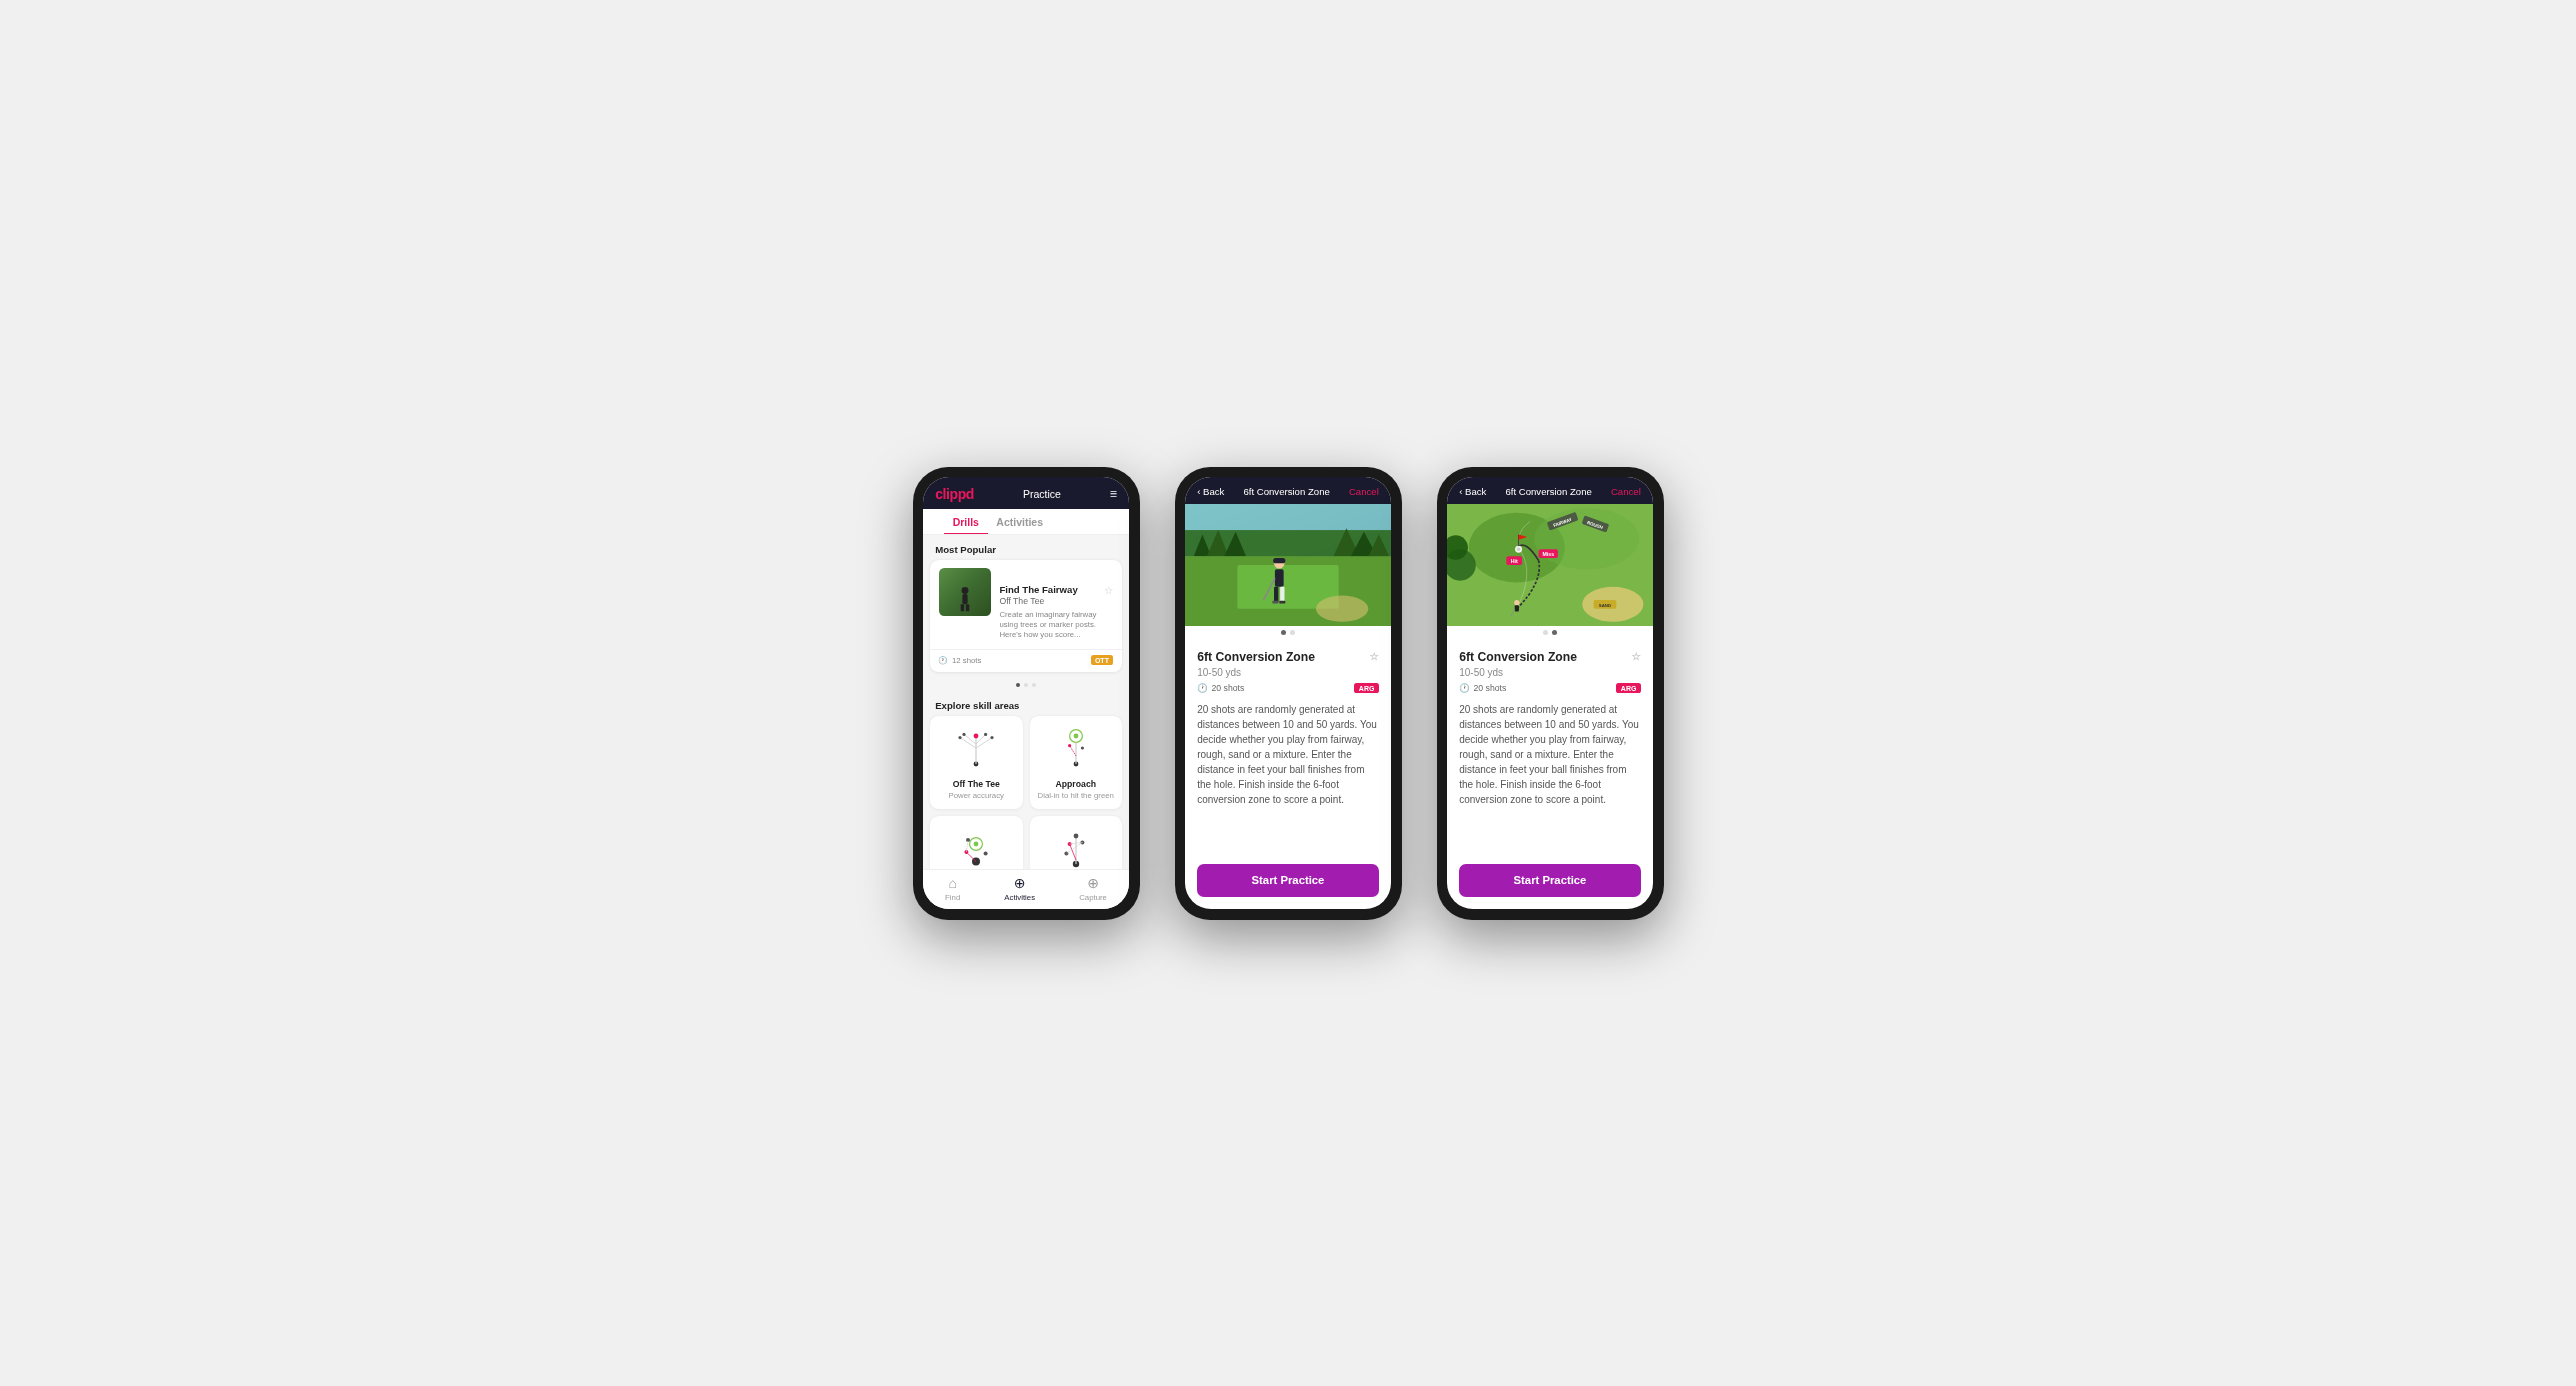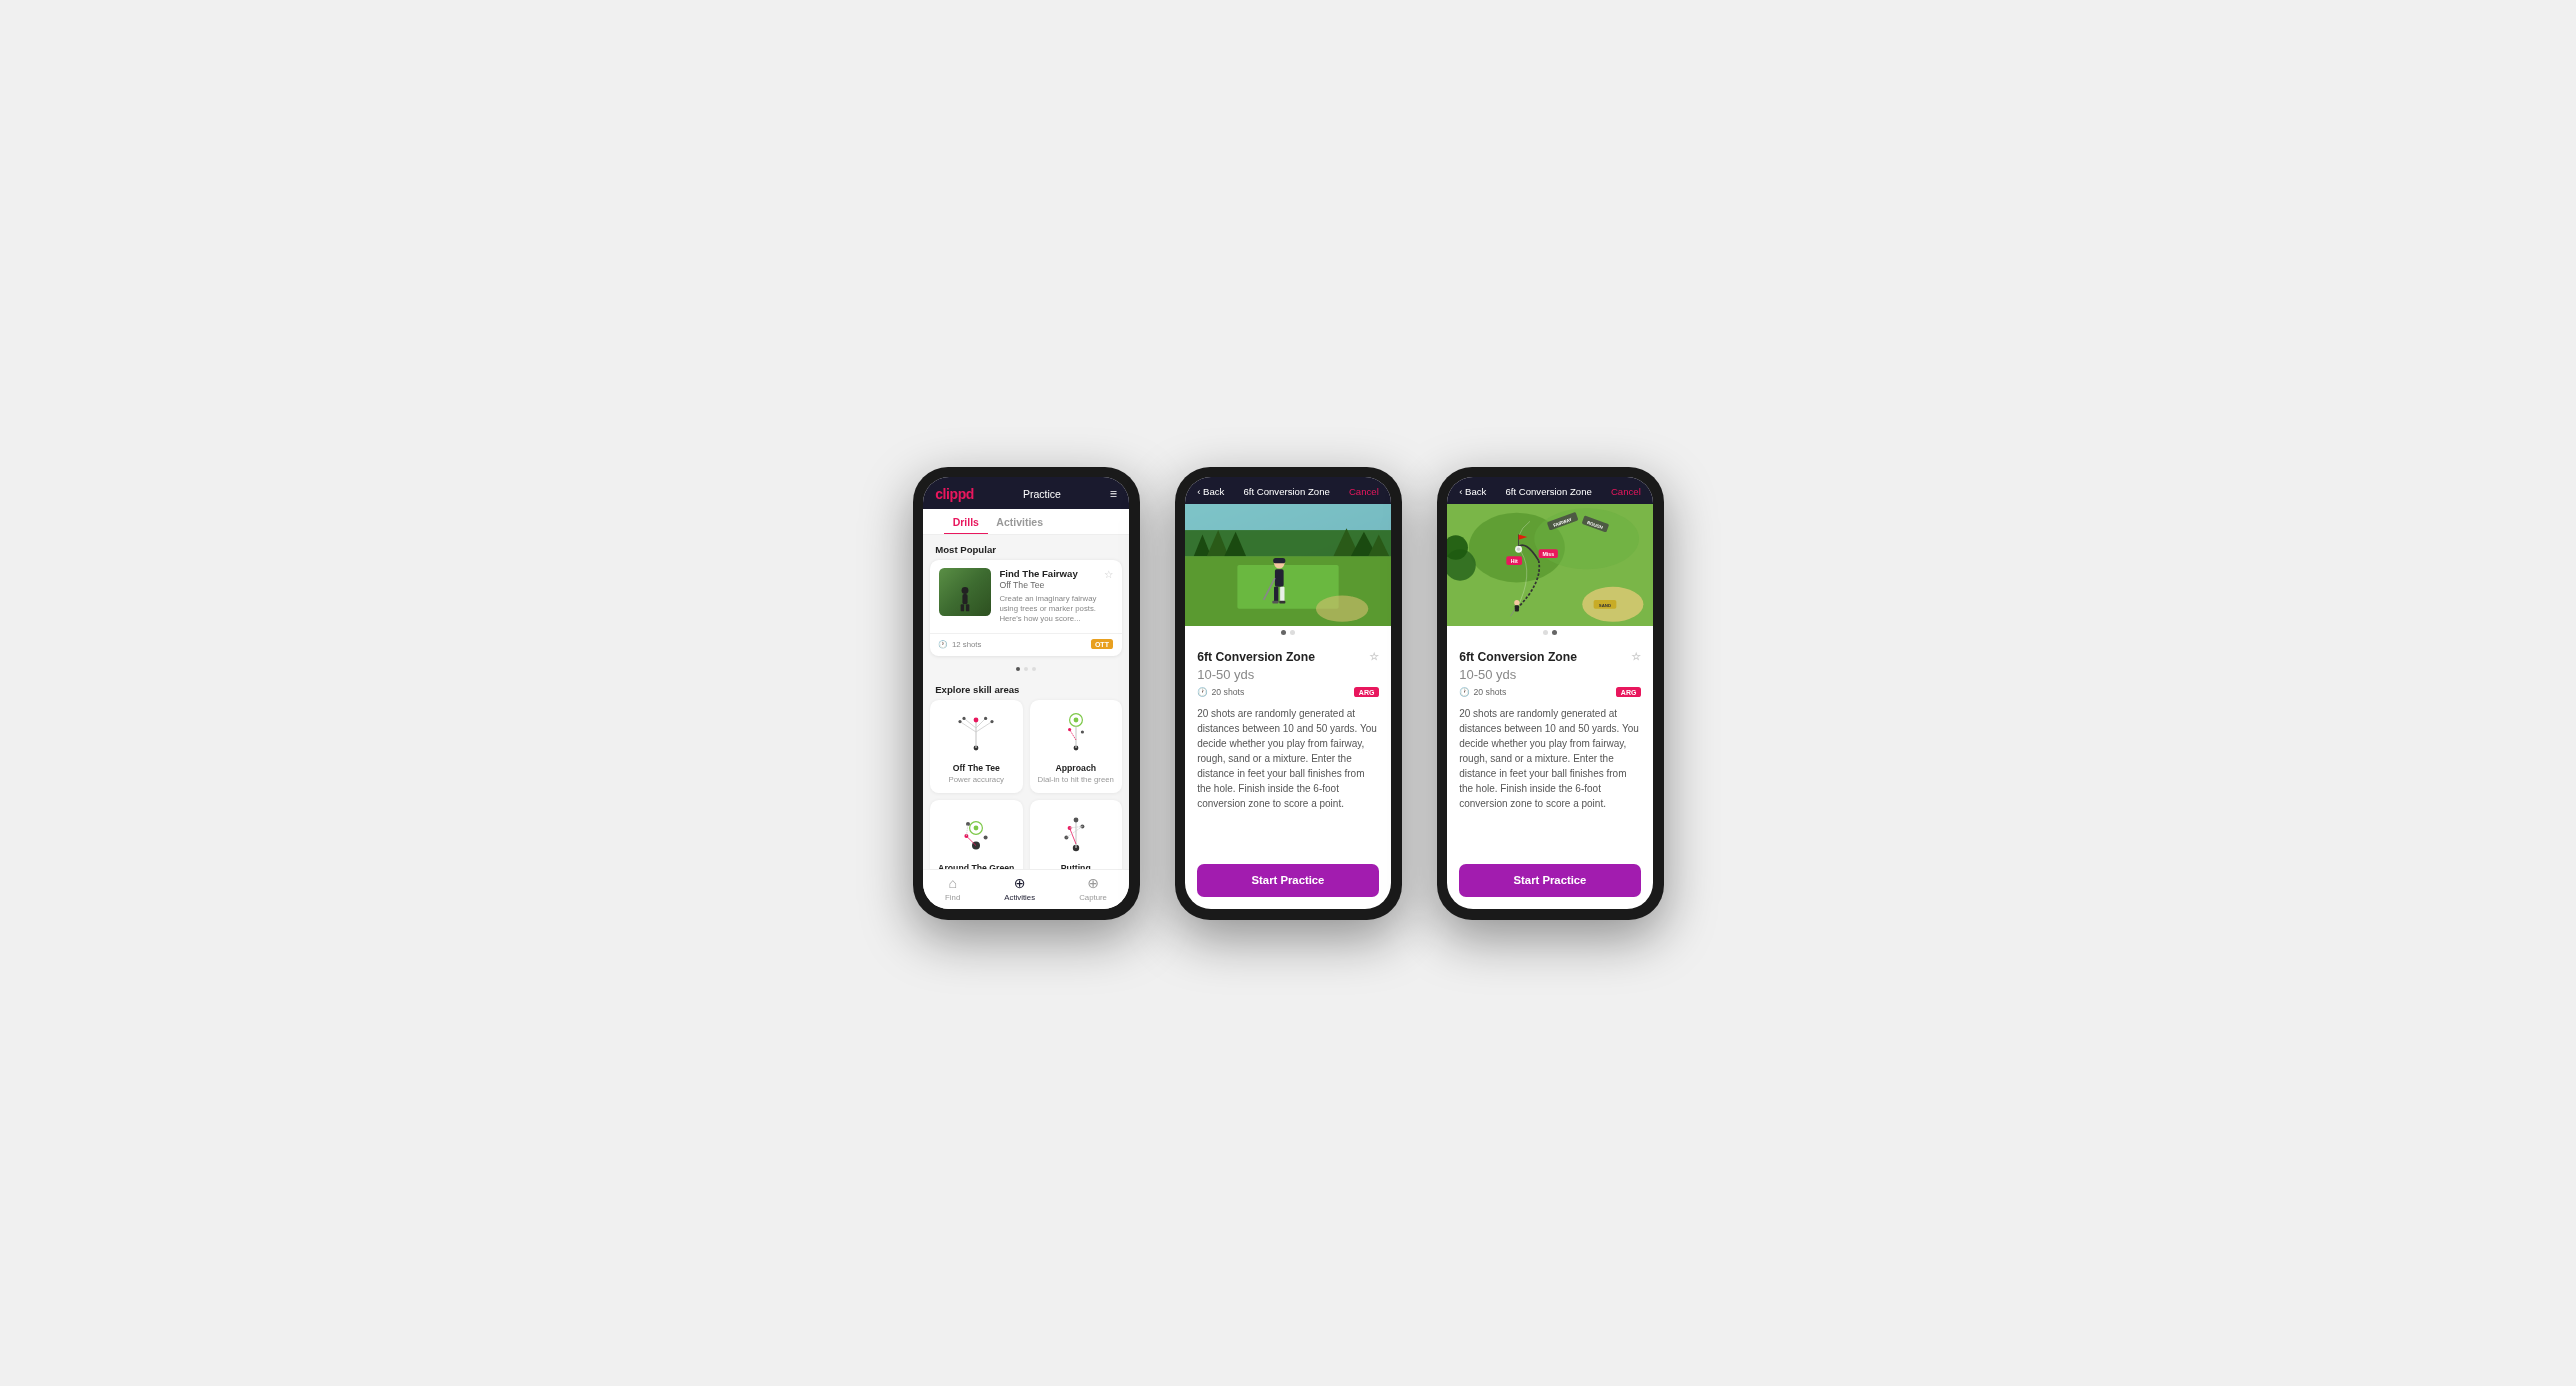--- a/index.html
+++ b/index.html
@@ -318,21 +318,21 @@
     }
     .detail-name {
       font-size: 12.2px;
       font-weight: 700;
       color: #222;
       display: flex;
       justify-content: space-between;
       align-items: flex-start;
     }
     .detail-yds {
-      font-size: 13px;
+      font-size: 10px;
       color: #888;
       margin-top: 2.6px;
     }
     .detail-shots-row {
       display: flex;
       align-items: center;
       justify-content: space-between;
       margin-top: 5.2px;
     }
     .detail-shots {
@@ -413,21 +413,21 @@
           <div class="featured-img">
             <div class="featured-img-bg"></div>
             <svg class="golfer-silhouette" viewBox="0 0 20 30">
               <ellipse cx="10" cy="4" rx="4" ry="4" fill="#222"></ellipse>
               <rect x="7" y="8" width="6" height="12" rx="2" fill="#222"></rect>
               <rect x="5" y="20" width="4" height="8" rx="1" fill="#222"></rect>
               <rect x="11" y="20" width="4" height="8" rx="1" fill="#222"></rect>
             </svg>
           </div>
           <div class="featured-info">
-            <div style="display:flex;justify-content:space-between;align-items:flex-start;">
+            <div style="display:flex;justify-content:space-between;align-items:flex-start;margin-top:16px;">
               <div>
                 <div class="featured-title">Find The Fairway</div>
                 <div class="featured-subtitle">Off The Tee</div>
               </div>
               <span class="star-icon">☆</span>
             </div>
             <div class="featured-desc">Create an imaginary fairway using trees or marker posts. Here's how you score...</div>
           </div>
         </div>
         <div class="card-footer">

